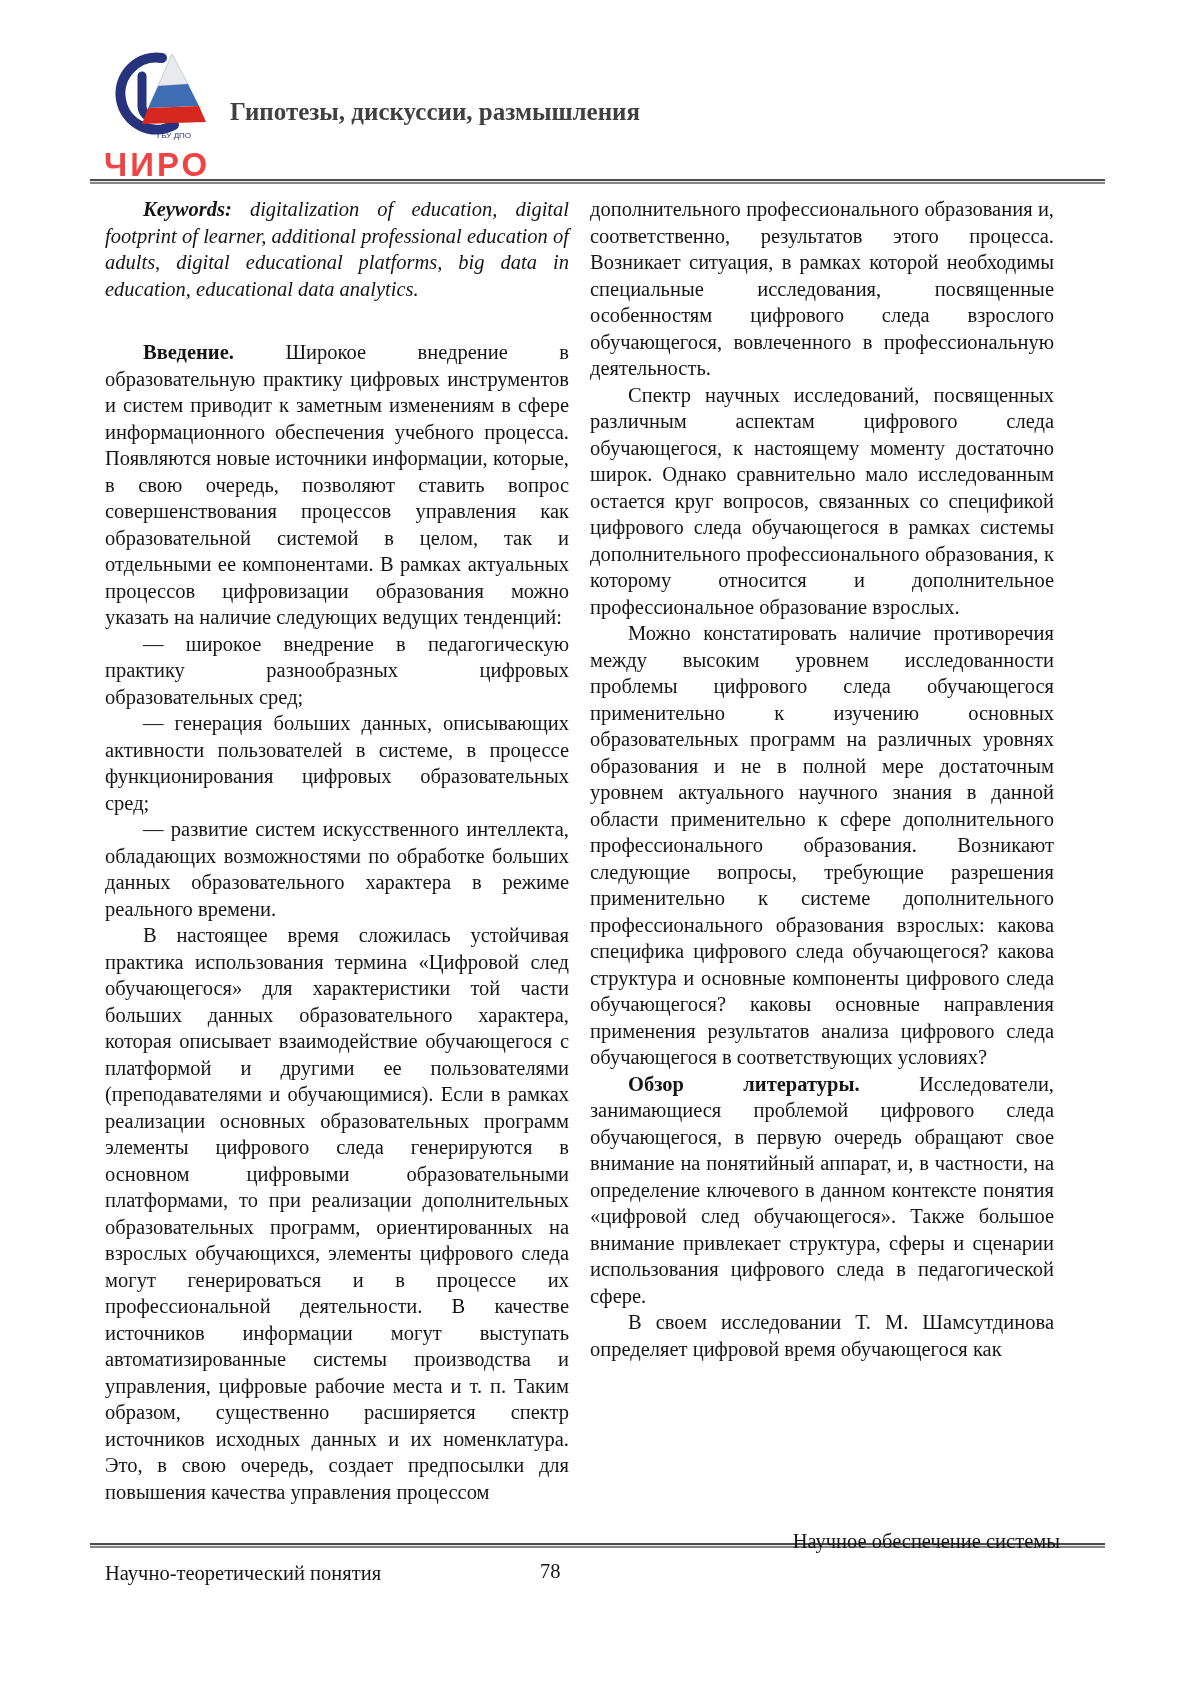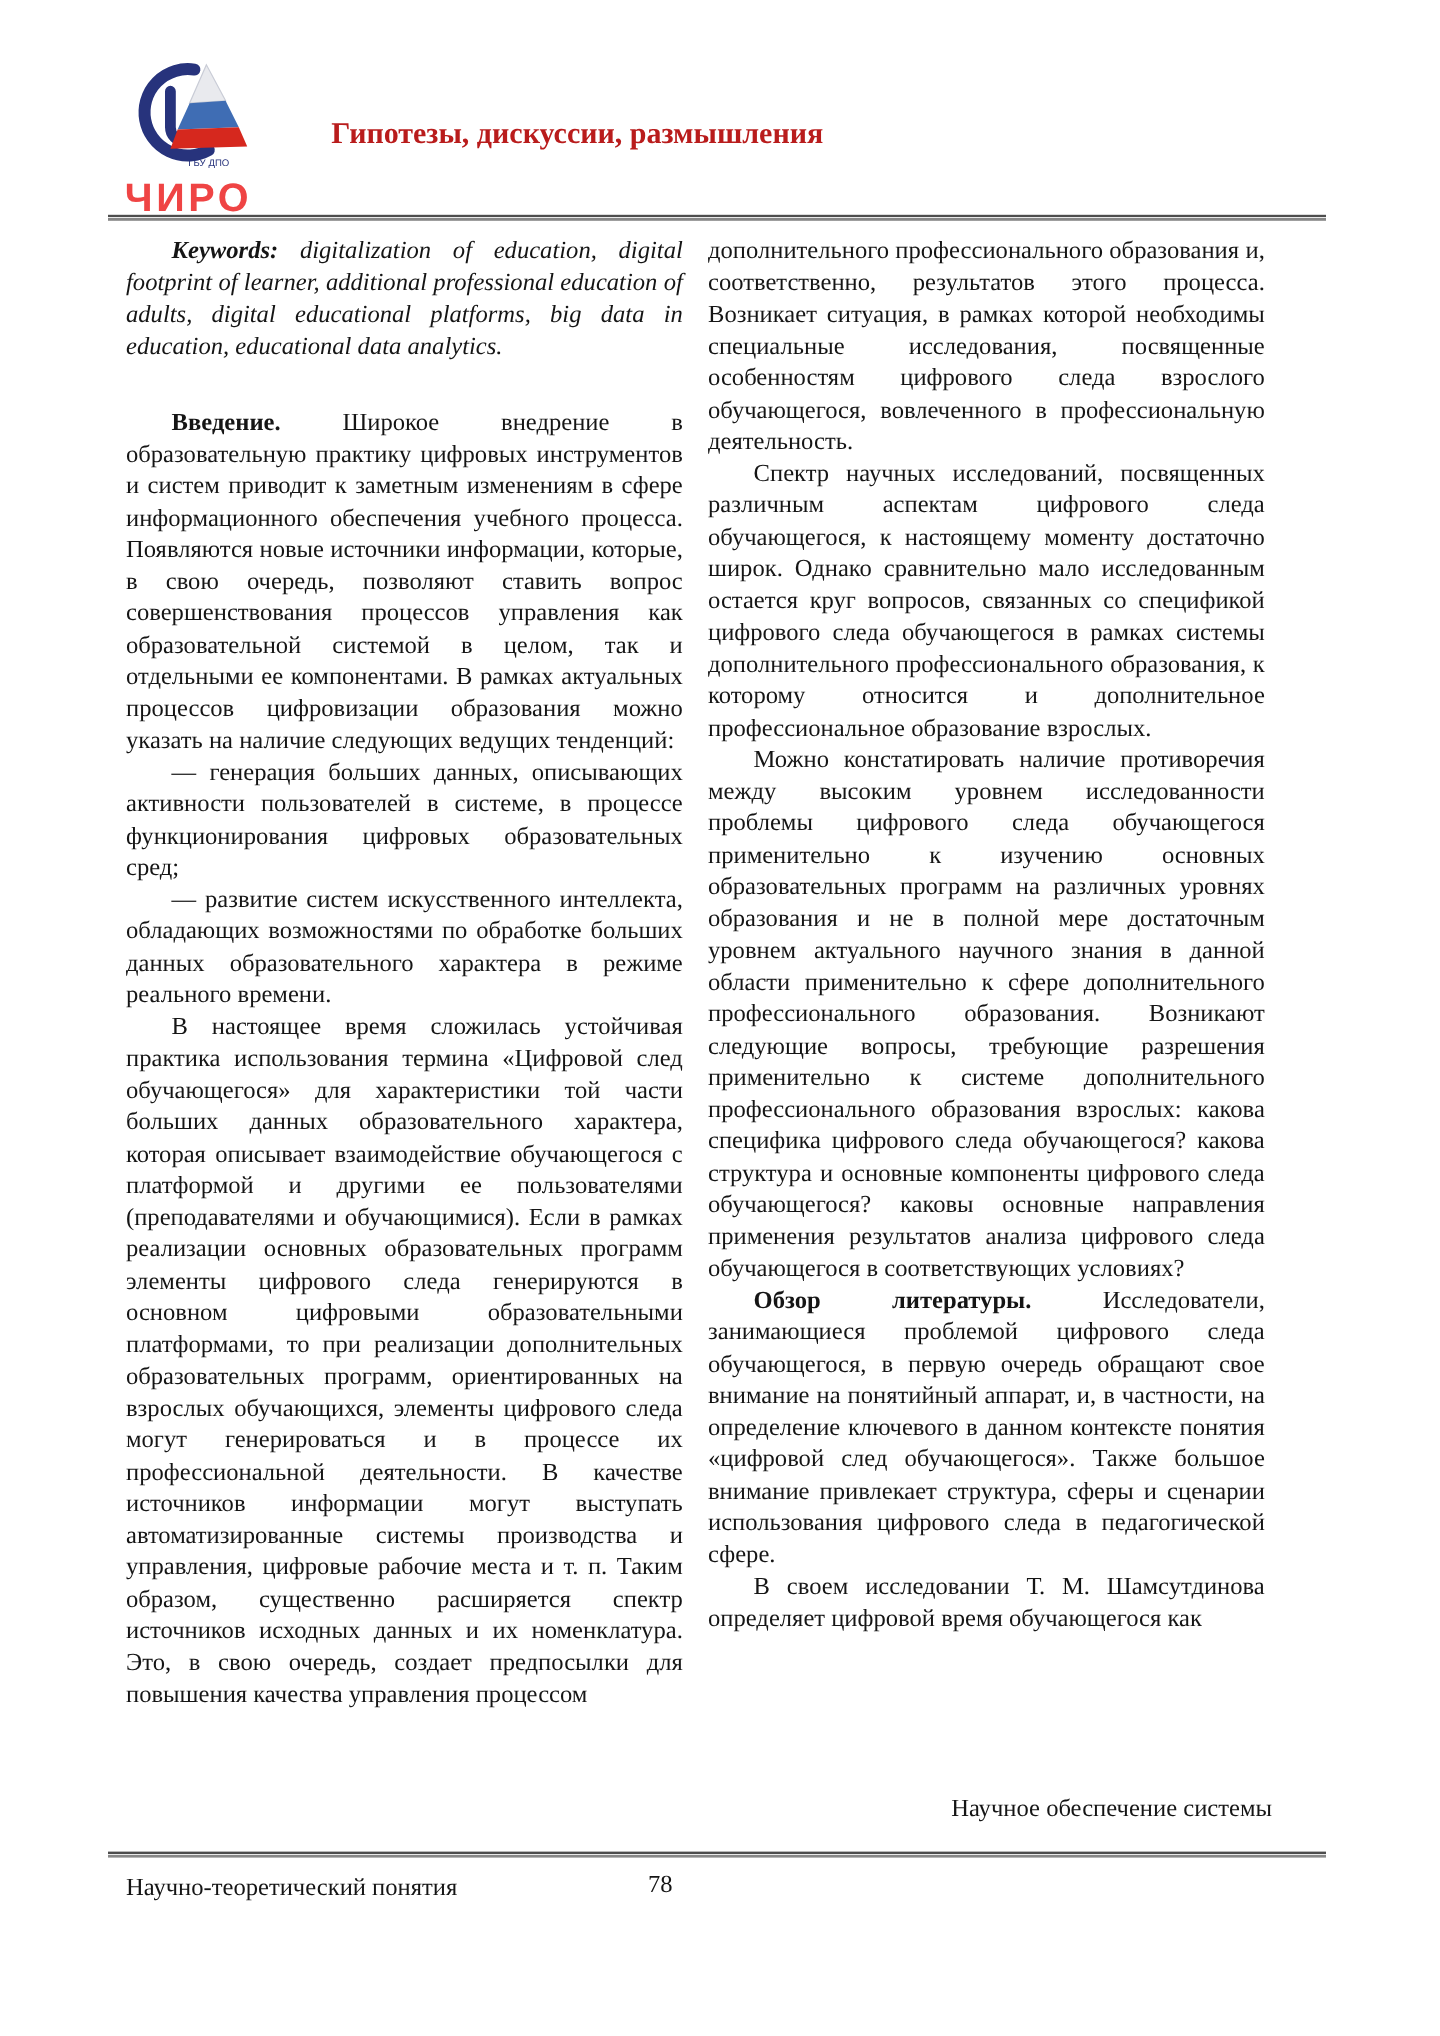--- a/index.html
+++ b/index.html
@@ -15,21 +15,21 @@
   #logo{position:absolute;left:100px;top:48px;width:160px;}
   #logo svg{display:block;}
   .logo-word{
     font-family:"Liberation Sans","DejaVu Sans",sans-serif;
     font-weight:bold;color:#ef4444;font-size:33px;letter-spacing:3px;
     margin-top:-2px;margin-left:4px;
   }
   
   .section-title{
     position:absolute;left:230px;top:98px;
-    font-size:25px;font-weight:bold;color:#b91c1c;margin-left:46px;
+    font-size:25px;font-weight:bold;color:#404040;
   }
   .rule{
     position:absolute;left:90px;width:1015px;height:5px;
     background:linear-gradient(to bottom,#4d4d4d 0 2px,#e9e9e9 2px 3px,#878787 3px 5px);
   }
   #rule-top{top:179px;}
   #rule-bottom{top:1543px;}
   
   .col{
     position:absolute;top:196px;width:464px;
@@ -41,21 +41,21 @@
   #col-right{left:590px;}
   .para{margin:0;text-indent:38px;}
   .para.noindent{text-indent:0;}
   .para.keywords{font-style:italic;}
   .para.gap-after{margin-bottom:37px;}
   .lead{font-weight:bold;}
   
   .footer-left{position:absolute;left:105px;top:1562px;font-size:20.5px;}
   .footer-page{position:absolute;left:540px;top:1560px;width:80px;font-size:20.5px;}
   .footer-right{
-    position:absolute;right:140px;top:1492px;
+    position:absolute;right:140px;top:1526px;
     font-size:20.5px;line-height:31px;text-align:right;
   }
 </style>
 </head>
 <body>
 
 <div id="page">
 
   <div id="logo">
     <span>
@@ -76,20 +76,21 @@
     </span>
     <div class="logo-word">ЧИРО</div>
   </div>
 
   <div class="section-title">Гипотезы, дискуссии, размышления</div>
   <div class="rule" id="rule-top"></div>
 
   <div class="col" id="col-left">
       <p class="para keywords gap-after"><span class="lead">Keywords: </span>digitalization of education, digital footprint of learner, additional professional education of adults, digital educational platforms, big data in education, educational data analytics.</p>
       <p class="para"><span class="lead">Введение. </span>Широкое внедрение в образовательную практику цифровых инструментов и систем приводит к заметным изменениям в сфере информационного обеспечения учебного процесса. Появляются новые источники информации, которые, в свою очередь, позволяют ставить вопрос совершенствования процессов управления как образовательной системой в целом, так и отдельными ее компонентами. В рамках актуальных процессов цифровизации образования можно указать на наличие следующих ведущих тенденций:</p>
+      <p class="para">— широкое внедрение в педагогическую практику разнообразных цифровых образовательных сред;</p>
       <p class="para">— генерация больших данных, описывающих активности пользователей в системе, в процессе функционирования цифровых образовательных сред;</p>
       <p class="para">— развитие систем искусственного интеллекта, обладающих возможностями по обработке больших данных образовательного характера в режиме реального времени.</p>
       <p class="para">В настоящее время сложилась устойчивая практика использования термина «Цифровой след обучающегося» для характеристики той части больших данных образовательного характера, которая описывает взаимодействие обучающегося с платформой и другими ее пользователями (преподавателями и обучающимися). Если в рамках реализации основных образовательных программ элементы цифрового следа генерируются в основном цифровыми образовательными платформами, то при реализации дополнительных образовательных программ, ориентированных на взрослых обучающихся, элементы цифрового следа могут генерироваться и в процессе их профессиональной деятельности. В качестве источников информации могут выступать автоматизированные системы производства и управления, цифровые рабочие места и т. п. Таким образом, существенно расширяется спектр источников исходных данных и их номенклатура. Это, в свою очередь, создает предпосылки для повышения качества управления процессом</p>
     </div>
   <div class="col" id="col-right">
       <p class="para noindent">дополнительного профессионального образования и, соответственно, результатов этого процесса. Возникает ситуация, в рамках которой необходимы специальные исследования, посвященные особенностям цифрового следа взрослого обучающегося, вовлеченного в профессиональную деятельность.</p>
       <p class="para">Спектр научных исследований, посвященных различным аспектам цифрового следа обучающегося, к настоящему моменту достаточно широк. Однако сравнительно мало исследованным остается круг вопросов, связанных со спецификой цифрового следа обучающегося в рамках системы дополнительного профессионального образования, к которому относится и дополнительное профессиональное образование взрослых.</p>
       <p class="para">Можно констатировать наличие противоречия между высоким уровнем исследованности проблемы цифрового следа обучающегося применительно к изучению основных образовательных программ на различных уровнях образования и не в полной мере достаточным уровнем актуального научного знания в данной области применительно к сфере дополнительного профессионального образования. Возникают следующие вопросы, требующие разрешения применительно к системе дополнительного профессионального образования взрослых: какова специфика цифрового следа обучающегося? какова структура и основные компоненты цифрового следа обучающегося? каковы основные направления применения результатов анализа цифрового следа обучающегося в соответствующих условиях?</p>
       <p class="para"><span class="lead">Обзор литературы. </span>Исследователи, занимающиеся проблемой цифрового следа обучающегося, в первую очередь обращают свое внимание на понятийный аппарат, и, в частности, на определение ключевого в данном контексте понятия «цифровой след обучающегося». Также большое внимание привлекает структура, сферы и сценарии использования цифрового следа в педагогической сфере.</p>
       <p class="para">В своем исследовании Т. М. Шамсутдинова определяет цифровой время обучающегося как</p>

